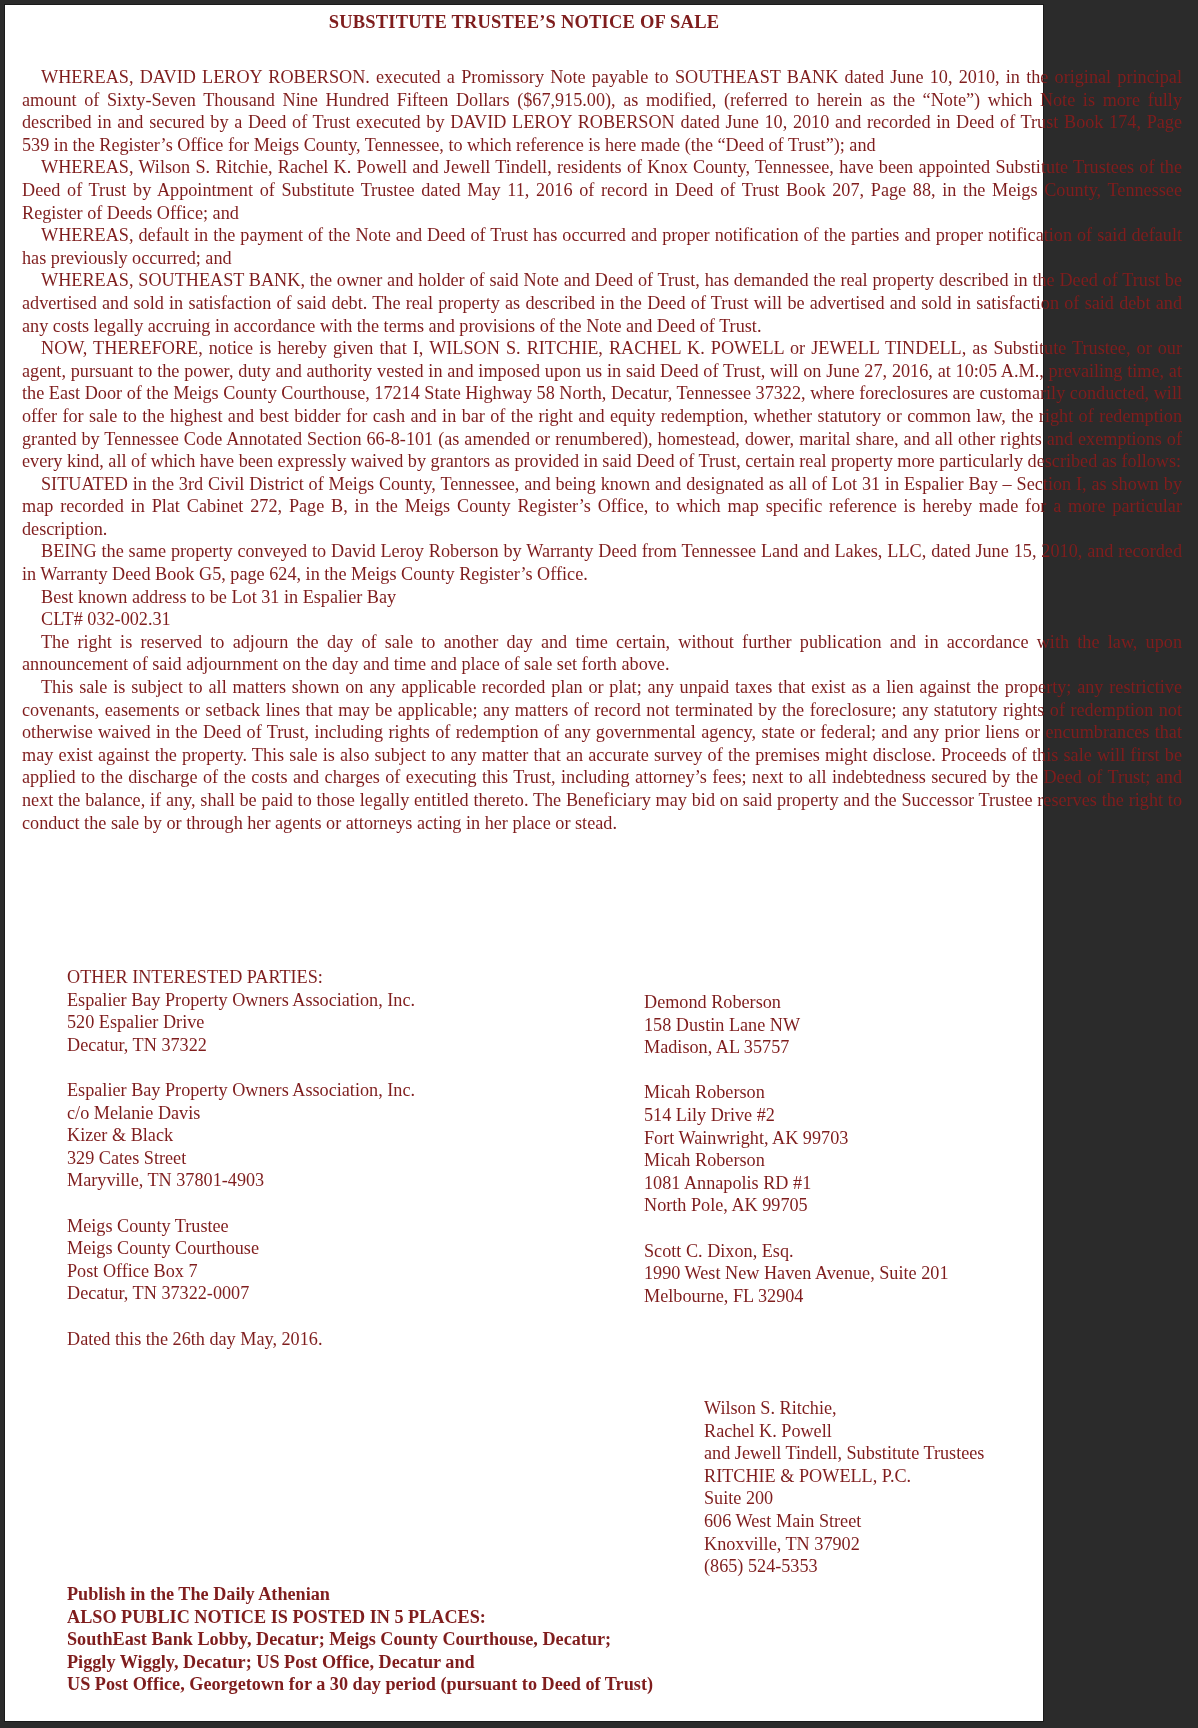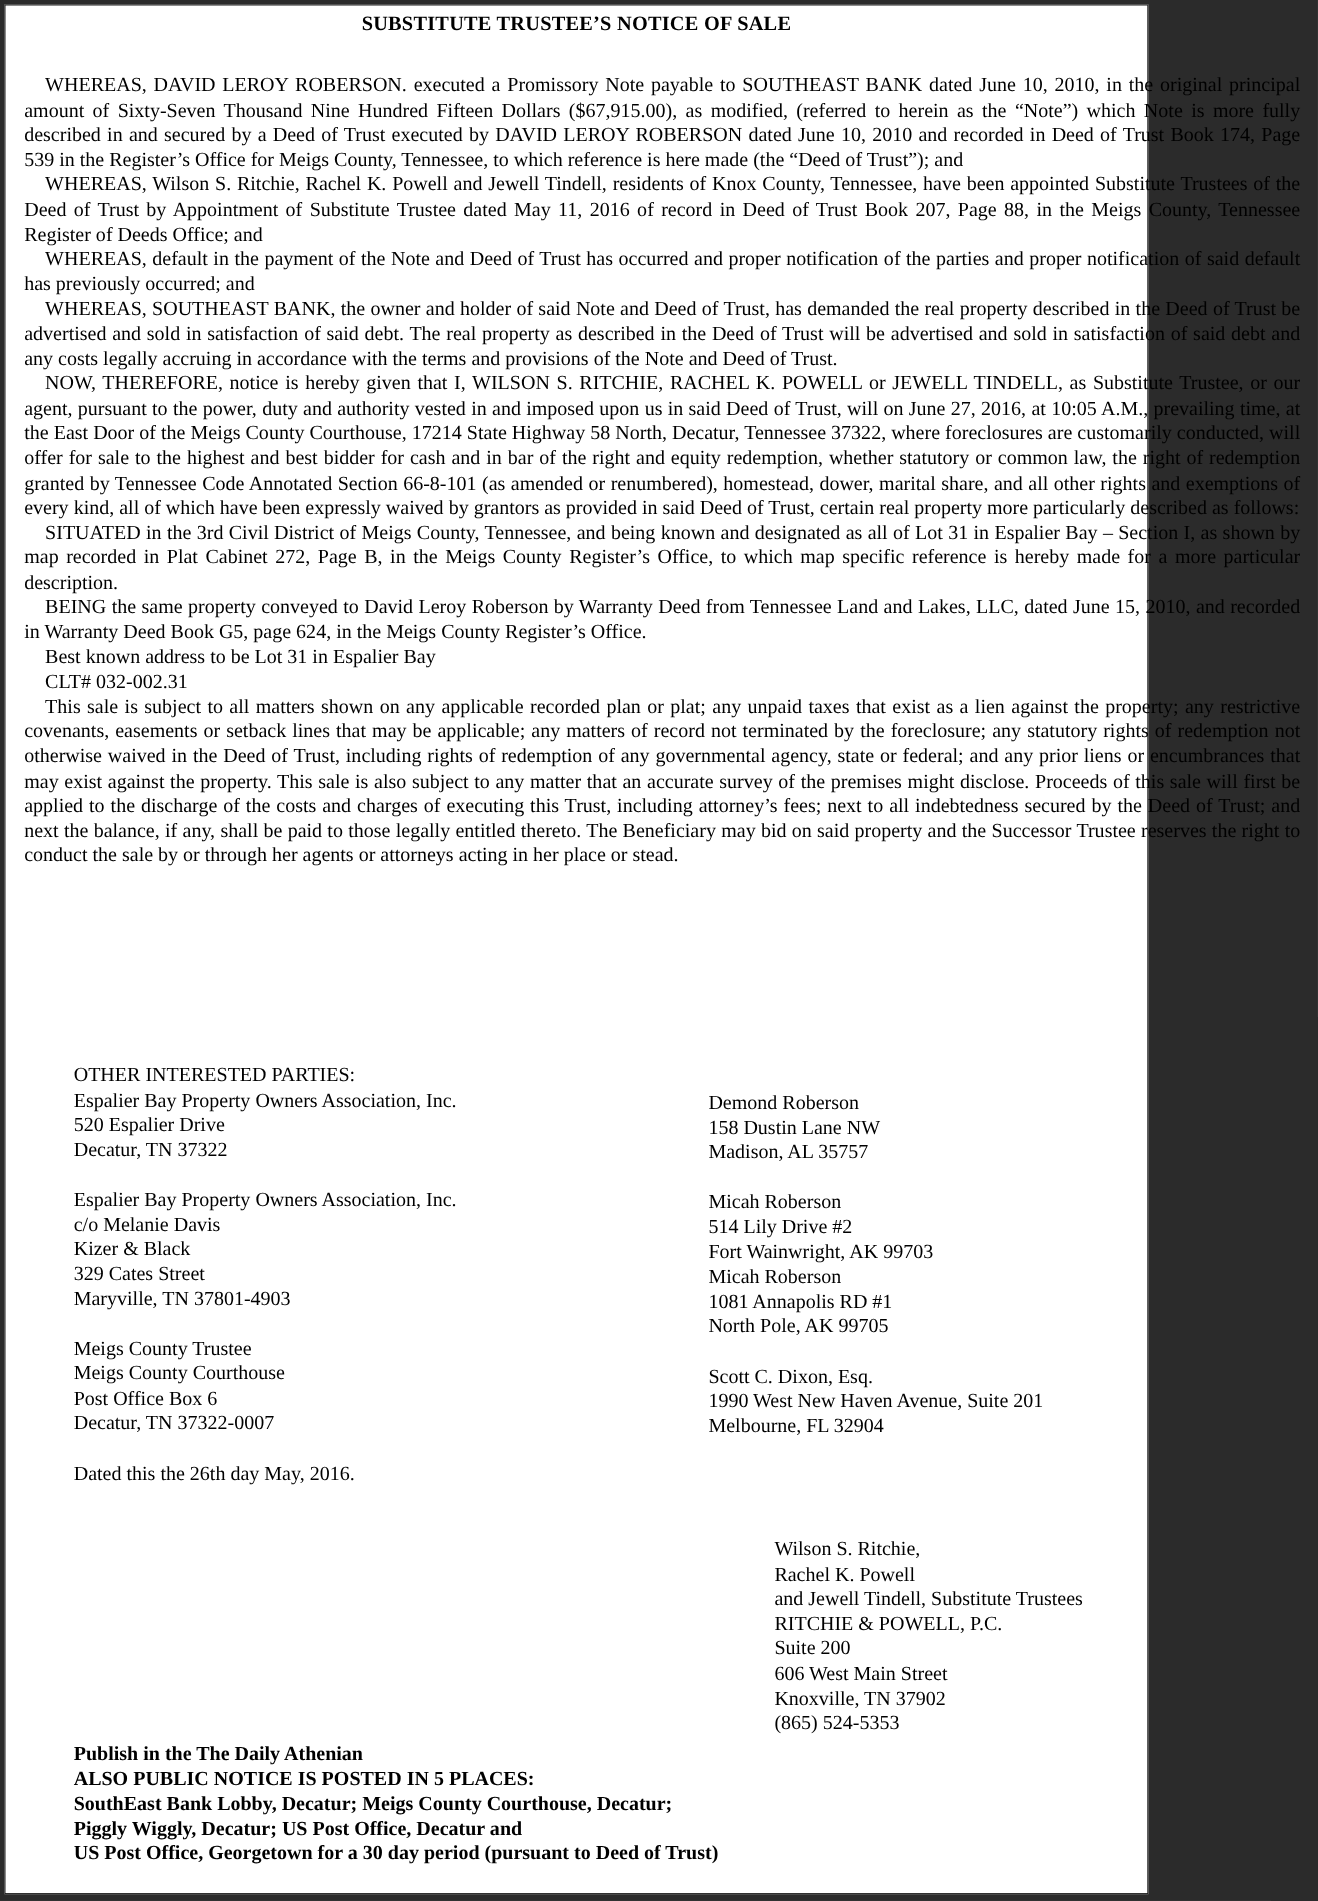--- a/index.html
+++ b/index.html
@@ -1,21 +1,21 @@
 <!DOCTYPE html>
 <html><head>
   <meta charset="utf-8">
   <style>
     html, body { margin: 0; padding: 0; background: #2b2b2b; }
     body { width: 1198px; height: 1728px; position: relative; overflow: hidden; }
     .page {
       position: absolute; left: 4px; top: 4px; width: 1040px; height: 1718px;
       background: #ffffff; border: 1px solid #1a1a1a; box-sizing: border-box;
       font-family: "Liberation Serif", "DejaVu Serif", serif;
-      color: #000000; font-size: 18.2px; line-height: 22.6px;
+      color: #7f1d1d; font-size: 18.2px; line-height: 22.6px;
     }
     .title {
       position: absolute; top: 6px; left: 0; width: 100%; text-align: center;
       font-weight: bold; font-size: 18.5px; letter-spacing: 0.2px;
     }
     .body-text {
       position: absolute; top: 33px; left: 17px; width: 1160px;
       text-align: justify;
       margin-top: 28px;
     }
@@ -33,38 +33,39 @@
   <div class="body-text">
     <p>WHEREAS, DAVID LEROY ROBERSON. executed a Promissory Note payable to SOUTHEAST BANK dated June 10, 2010, in the original principal amount of Sixty-Seven Thousand Nine Hundred Fifteen Dollars ($67,915.00), as modified, (referred to herein as the “Note”) which Note is more fully described in and secured by a Deed of Trust executed by DAVID LEROY ROBERSON dated June 10, 2010 and recorded in Deed of Trust Book 174, Page 539 in the Register’s Office for Meigs County, Tennessee, to which reference is here made (the “Deed of Trust”); and</p>
     <p>WHEREAS, Wilson S. Ritchie, Rachel K. Powell and Jewell Tindell, residents of Knox County, Tennessee, have been appointed Substitute Trustees of the Deed of Trust by Appointment of Substitute Trustee dated May 11, 2016 of record in Deed of Trust Book 207, Page 88, in the Meigs County, Tennessee Register of Deeds Office; and</p>
     <p>WHEREAS, default in the payment of the Note and Deed of Trust has occurred and proper notification of the parties and proper notification of said default has previously occurred; and</p>
     <p>WHEREAS, SOUTHEAST BANK, the owner and holder of said Note and Deed of Trust, has demanded the real property described in the Deed of Trust be advertised and sold in satisfaction of said debt.  The real property as described in the Deed of Trust will be advertised and sold in satisfaction of said debt and any costs legally accruing in accordance with the terms and provisions of the Note and Deed of Trust.</p>
     <p>NOW, THEREFORE, notice is hereby given that I, WILSON S. RITCHIE, RACHEL K. POWELL or JEWELL TINDELL, as Substitute Trustee, or our agent, pursuant to the power, duty and authority vested in and imposed upon us in said Deed of Trust, will on June 27, 2016, at 10:05 A.M., prevailing time, at the East Door of the Meigs County Courthouse, 17214 State Highway 58 North, Decatur, Tennessee  37322, where foreclosures are customarily conducted, will offer for sale to the highest and best bidder for cash and in bar of the right and equity redemption, whether statutory or common law, the right of redemption granted by Tennessee Code Annotated Section 66-8-101 (as amended or renumbered), homestead, dower, marital share, and all other rights and exemptions of every kind, all of which have been expressly waived by grantors as provided in said Deed of Trust, certain real property more particularly described as follows:</p>
     <p>SITUATED in the 3rd Civil District of Meigs County, Tennessee, and being known and designated as all of Lot 31 in Espalier Bay – Section I, as shown by map recorded in Plat Cabinet 272, Page B, in the Meigs County Register’s Office, to which map specific reference is hereby made for a more particular description.</p>
     <p>BEING the same property conveyed to David Leroy Roberson by Warranty Deed from Tennessee Land and Lakes, LLC, dated June 15, 2010, and recorded in Warranty Deed Book G5, page 624, in the Meigs County Register’s Office.</p>
     <p>Best known address to be Lot 31 in Espalier Bay</p>
     <p>CLT# 032-002.31</p>
+    <p>The right is reserved to adjourn the day of sale to another day and time certain, without further publication and in accordance with the law, upon announcement of said adjournment on the day and time and place of sale set forth above.</p>
     <p>This sale is subject to all matters shown on any applicable recorded plan or plat; any unpaid taxes that exist as a lien against the property; any restrictive covenants, easements or setback lines that may be applicable; any matters of record not terminated by the foreclosure; any statutory rights of redemption not otherwise waived in the Deed of Trust, including rights of redemption of any governmental agency, state or federal; and any prior liens or encumbrances that may exist against the property.  This sale is also subject to any matter that an accurate survey of the premises might disclose.  Proceeds of this sale will first be applied to the discharge of the costs and charges of executing this Trust, including attorney’s fees; next to all indebtedness secured by the Deed of Trust; and next the balance, if any, shall be paid to those legally entitled thereto.  The Beneficiary may bid on said property and the Successor Trustee reserves the right to conduct the sale by or through her agents or attorneys acting in her place or stead.</p>
   </div>
 
   <div class="block" style="left:17px; top:961px;">
     <div>OTHER INTERESTED PARTIES:</div>
     <div>Espalier Bay Property Owners Association, Inc.</div>
     <div>520 Espalier Drive</div>
     <div>Decatur, TN   37322</div>
     <div class="gap"></div>
     <div>Espalier Bay Property Owners Association, Inc.</div>
     <div>c/o Melanie Davis</div>
     <div>Kizer &amp; Black</div>
     <div>329 Cates Street</div>
     <div>Maryville, TN   37801-4903</div>
     <div class="gap"></div>
     <div>Meigs County Trustee</div>
     <div>Meigs County Courthouse</div>
-    <div>Post Office Box 6</div>
+    <div>Post Office Box 7</div>
     <div>Decatur, TN   37322-0007</div>
     <div class="gap"></div>
     <div>Dated this the 26th day May, 2016.</div>
   </div>
 
   <div class="block" style="left:594px; top:986px;">
     <div>Demond Roberson</div>
     <div>158 Dustin Lane NW</div>
     <div>Madison, AL  35757</div>
     <div class="gap"></div>

